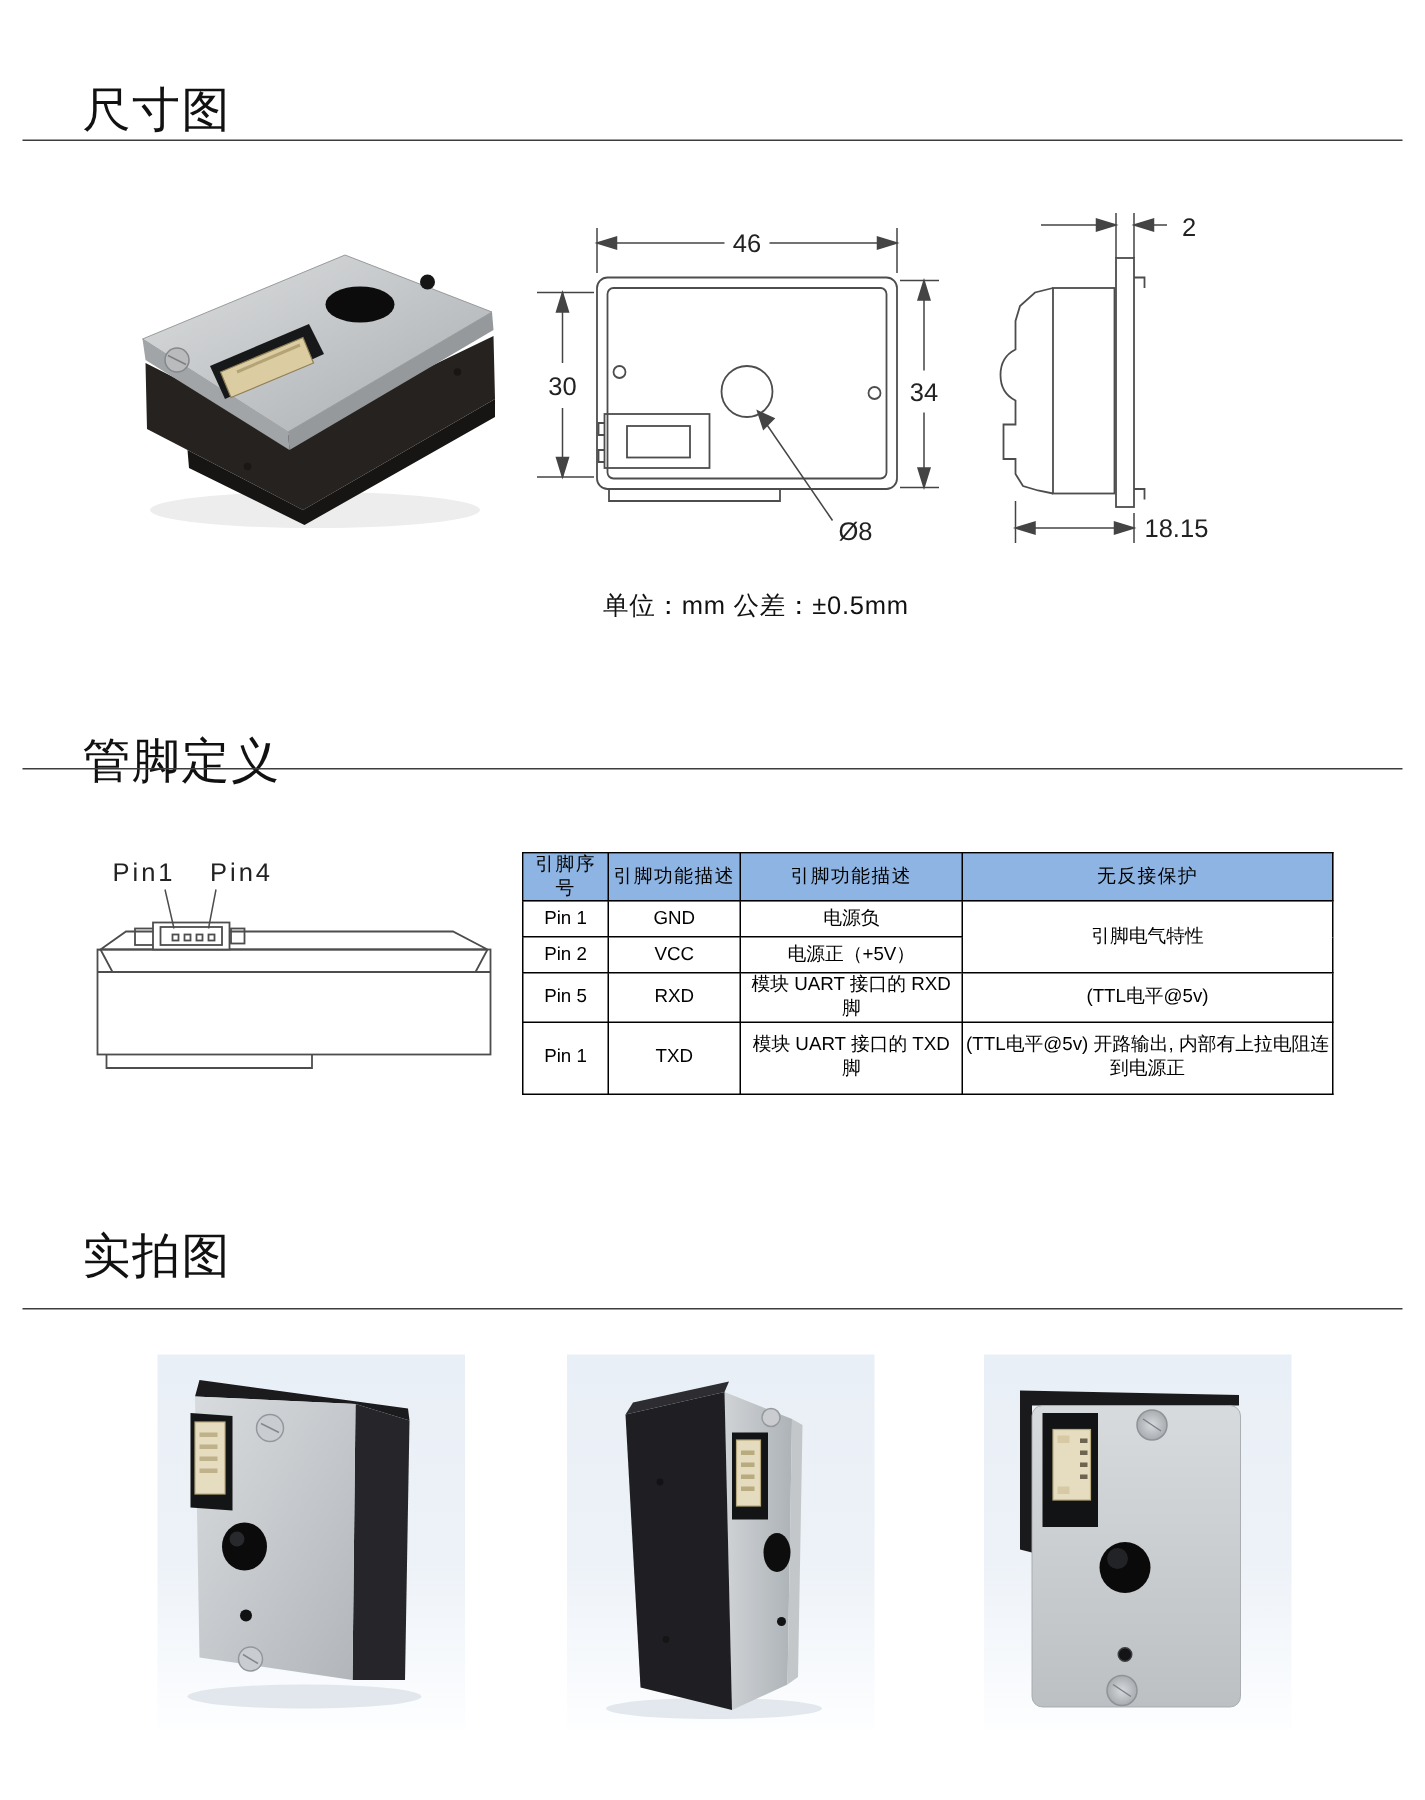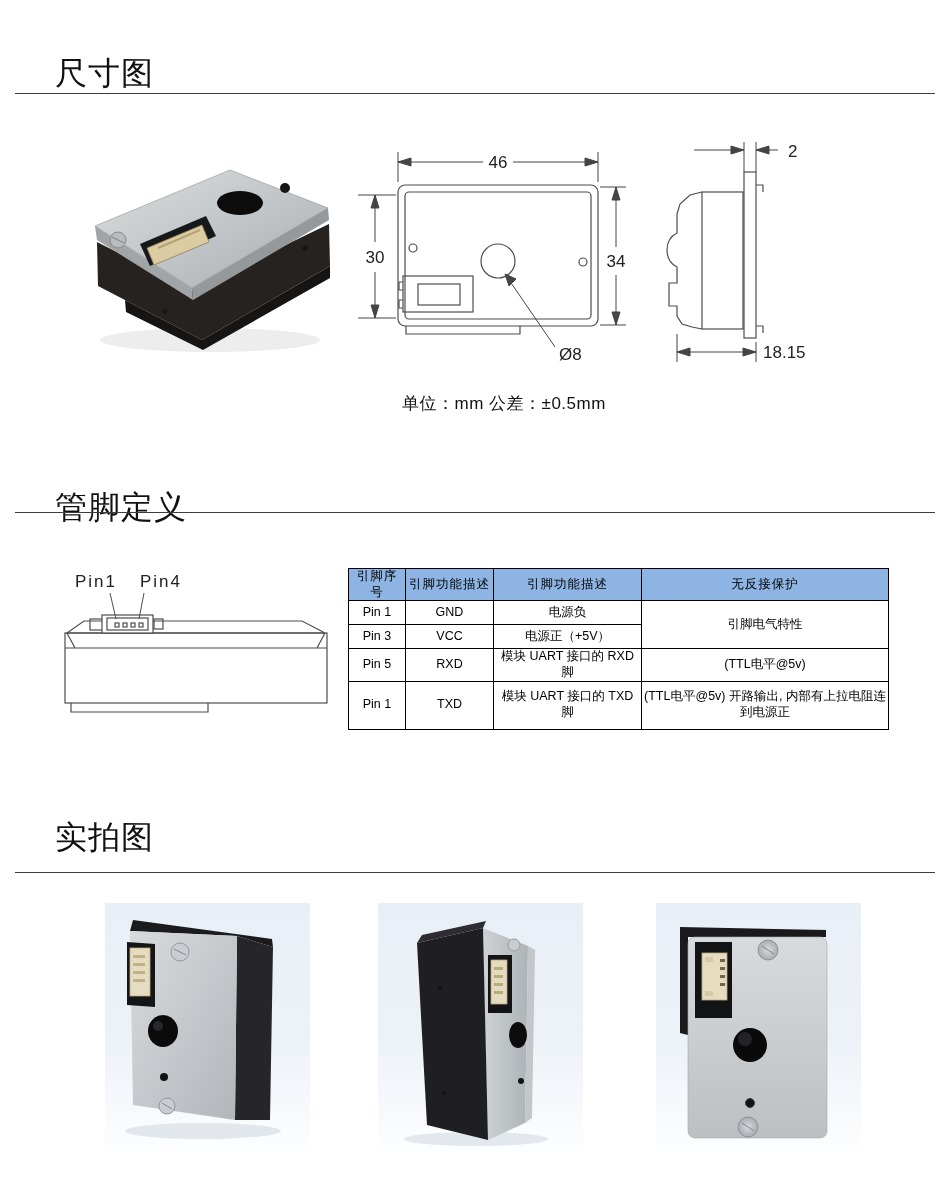--- a/index.html
+++ b/index.html
@@ -157,21 +157,21 @@
       </tr>
     </thead>
     <tbody>
       <tr class="r-s">
         <td>Pin 1</td>
         <td>GND</td>
         <td>电源负</td>
         <td rowspan="2">引脚电气特性</td>
       </tr>
       <tr class="r-s">
-        <td>Pin 3</td>
+        <td>Pin 2</td>
         <td>VCC</td>
         <td>电源正（+5V）</td>
       </tr>
       <tr class="r-m">
         <td>Pin 5</td>
         <td>RXD</td>
         <td>模块 UART 接口的 RXD 脚</td>
         <td>(TTL电平@5v)</td>
       </tr>
       <tr class="r-l">

